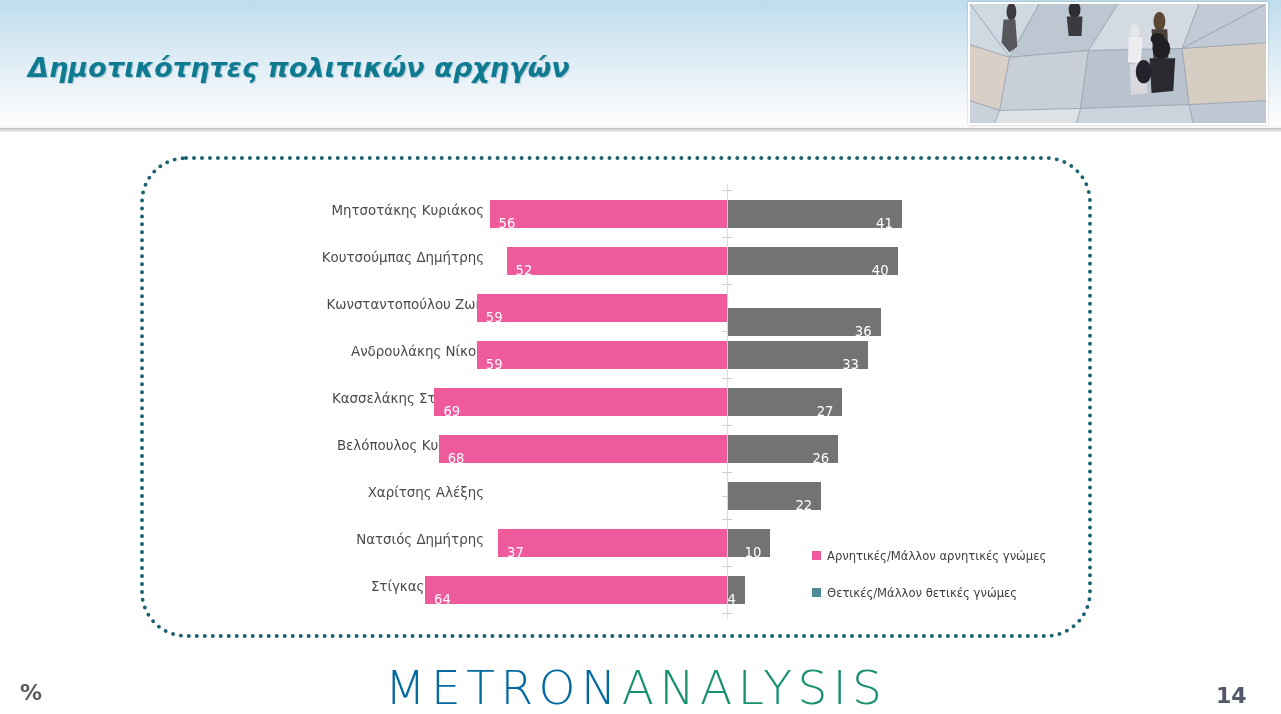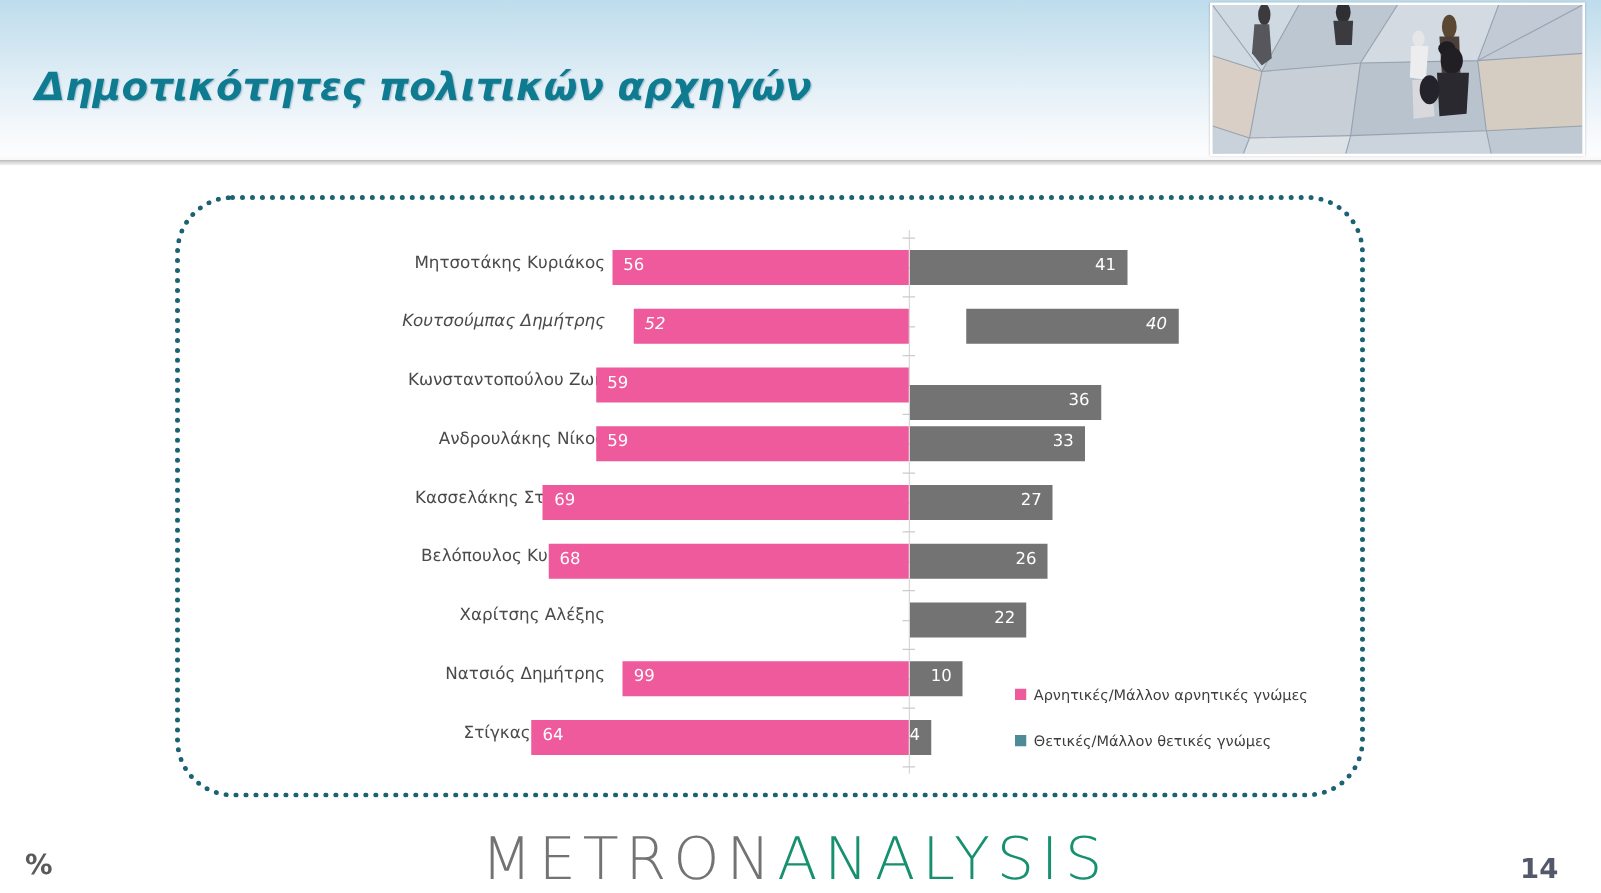--- a/index.html
+++ b/index.html
@@ -27,21 +27,21 @@
     position: absolute;
     left: 0; top: 128px;
     width: 1281px;
     height: 4px;
     background: linear-gradient(to bottom, #b9b9b9 0%, #d6d6d6 40%, #efefef 100%);
   }
   .header-title {
     position: absolute;
     left: 28px;
     top: 52px;
-    font-size: 31px;
+    font-size: 27px;
     font-weight: bold;
     font-style: italic;
     color: #0e7b91;
     letter-spacing: 0.1px;
     text-shadow: 1px 1px 1px rgba(120,160,180,0.55);
     white-space: nowrap;
   }
 
   
   .logo-box {
@@ -131,21 +131,21 @@
   .bar-neg {
     background: #ee5a9c;
     right: 369px;
   }
   .bar-pos {
     background: #737373;
     left: 584px;
   }
   .bar-val {
     position: absolute;
-    top: 5px;
+    top: 16px;
     font-size: 13.2px;
     color: #ffffff;
   }
   .bar-neg .bar-val { left: 9px; }
   .bar-pos .bar-val { right: 9px; }
 
   
   .legend {
     position: absolute;
     left: 668px;
@@ -186,21 +186,21 @@
   .brand {
     position: absolute;
     left: 385px;
     top: 660px;
     font-size: 47px;
     letter-spacing: 5.5px;
     font-weight: 300;
     white-space: nowrap;
     font-family: "DejaVu Sans", "Liberation Sans", sans-serif;
   }
-  .brand .metron { color: #737373; }
+  .brand .metron { color: #0369a1; }
   .brand .analysis { color: #179070; }
   .page-num {
     position: absolute;
     left: 1216px;
     top: 683px;
     font-size: 22px;
     font-weight: bold;
     color: #53586b;
   }
 </style>
@@ -287,26 +287,26 @@
     <div id="rows">
         <div class="row" style="top: 33px;">
           <div class="row-label">Μητσοτάκης Κυριάκος</div>
           <div class="bar bar-neg" style="width: 237.44px;">
             <span class="bar-val">56</span>
           </div>
           <div class="bar bar-pos" style="width: 173.84px;">
             <span class="bar-val">41</span>
           </div>
         </div>
-        <div class="row" style="top: 80px; font-style: italic;">
+        <div class="row" style="top: 80px;">
           <div class="row-label">Κουτσούμπας Δημήτρης</div>
           <div class="bar bar-neg" style="width: 220.48px;">
             <span class="bar-val">52</span>
           </div>
-          <div class="bar bar-pos" style="width: 169.6px; margin-left: 45px;">
+          <div class="bar bar-pos" style="width: 169.6px;">
             <span class="bar-val">40</span>
           </div>
         </div>
         <div class="row" style="top: 127px;">
           <div class="row-label">Κωνσταντοπούλου Ζωή</div>
           <div class="bar bar-neg" style="width: 250.16px;">
             <span class="bar-val">59</span>
           </div>
           <div class="bar bar-pos" style="width: 152.64px; margin-top: 14px;">
             <span class="bar-val">36</span>
@@ -341,21 +341,21 @@
         </div>
         <div class="row" style="top: 315px;">
           <div class="row-label">Χαρίτσης Αλέξης</div>
           <div class="bar bar-pos" style="width: 93.28px;">
             <span class="bar-val">22</span>
           </div>
         </div>
         <div class="row" style="top: 362px;">
           <div class="row-label">Νατσιός Δημήτρης</div>
           <div class="bar bar-neg" style="width: 228.96px;">
-            <span class="bar-val">99</span>
+            <span class="bar-val">37</span>
           </div>
           <div class="bar bar-pos" style="width: 42.4px;">
             <span class="bar-val">10</span>
           </div>
         </div>
         <div class="row" style="top: 409px;">
           <div class="row-label">Στίγκας Βασίλης</div>
           <div class="bar bar-neg" style="width: 302px;">
             <span class="bar-val">64</span>
           </div>

